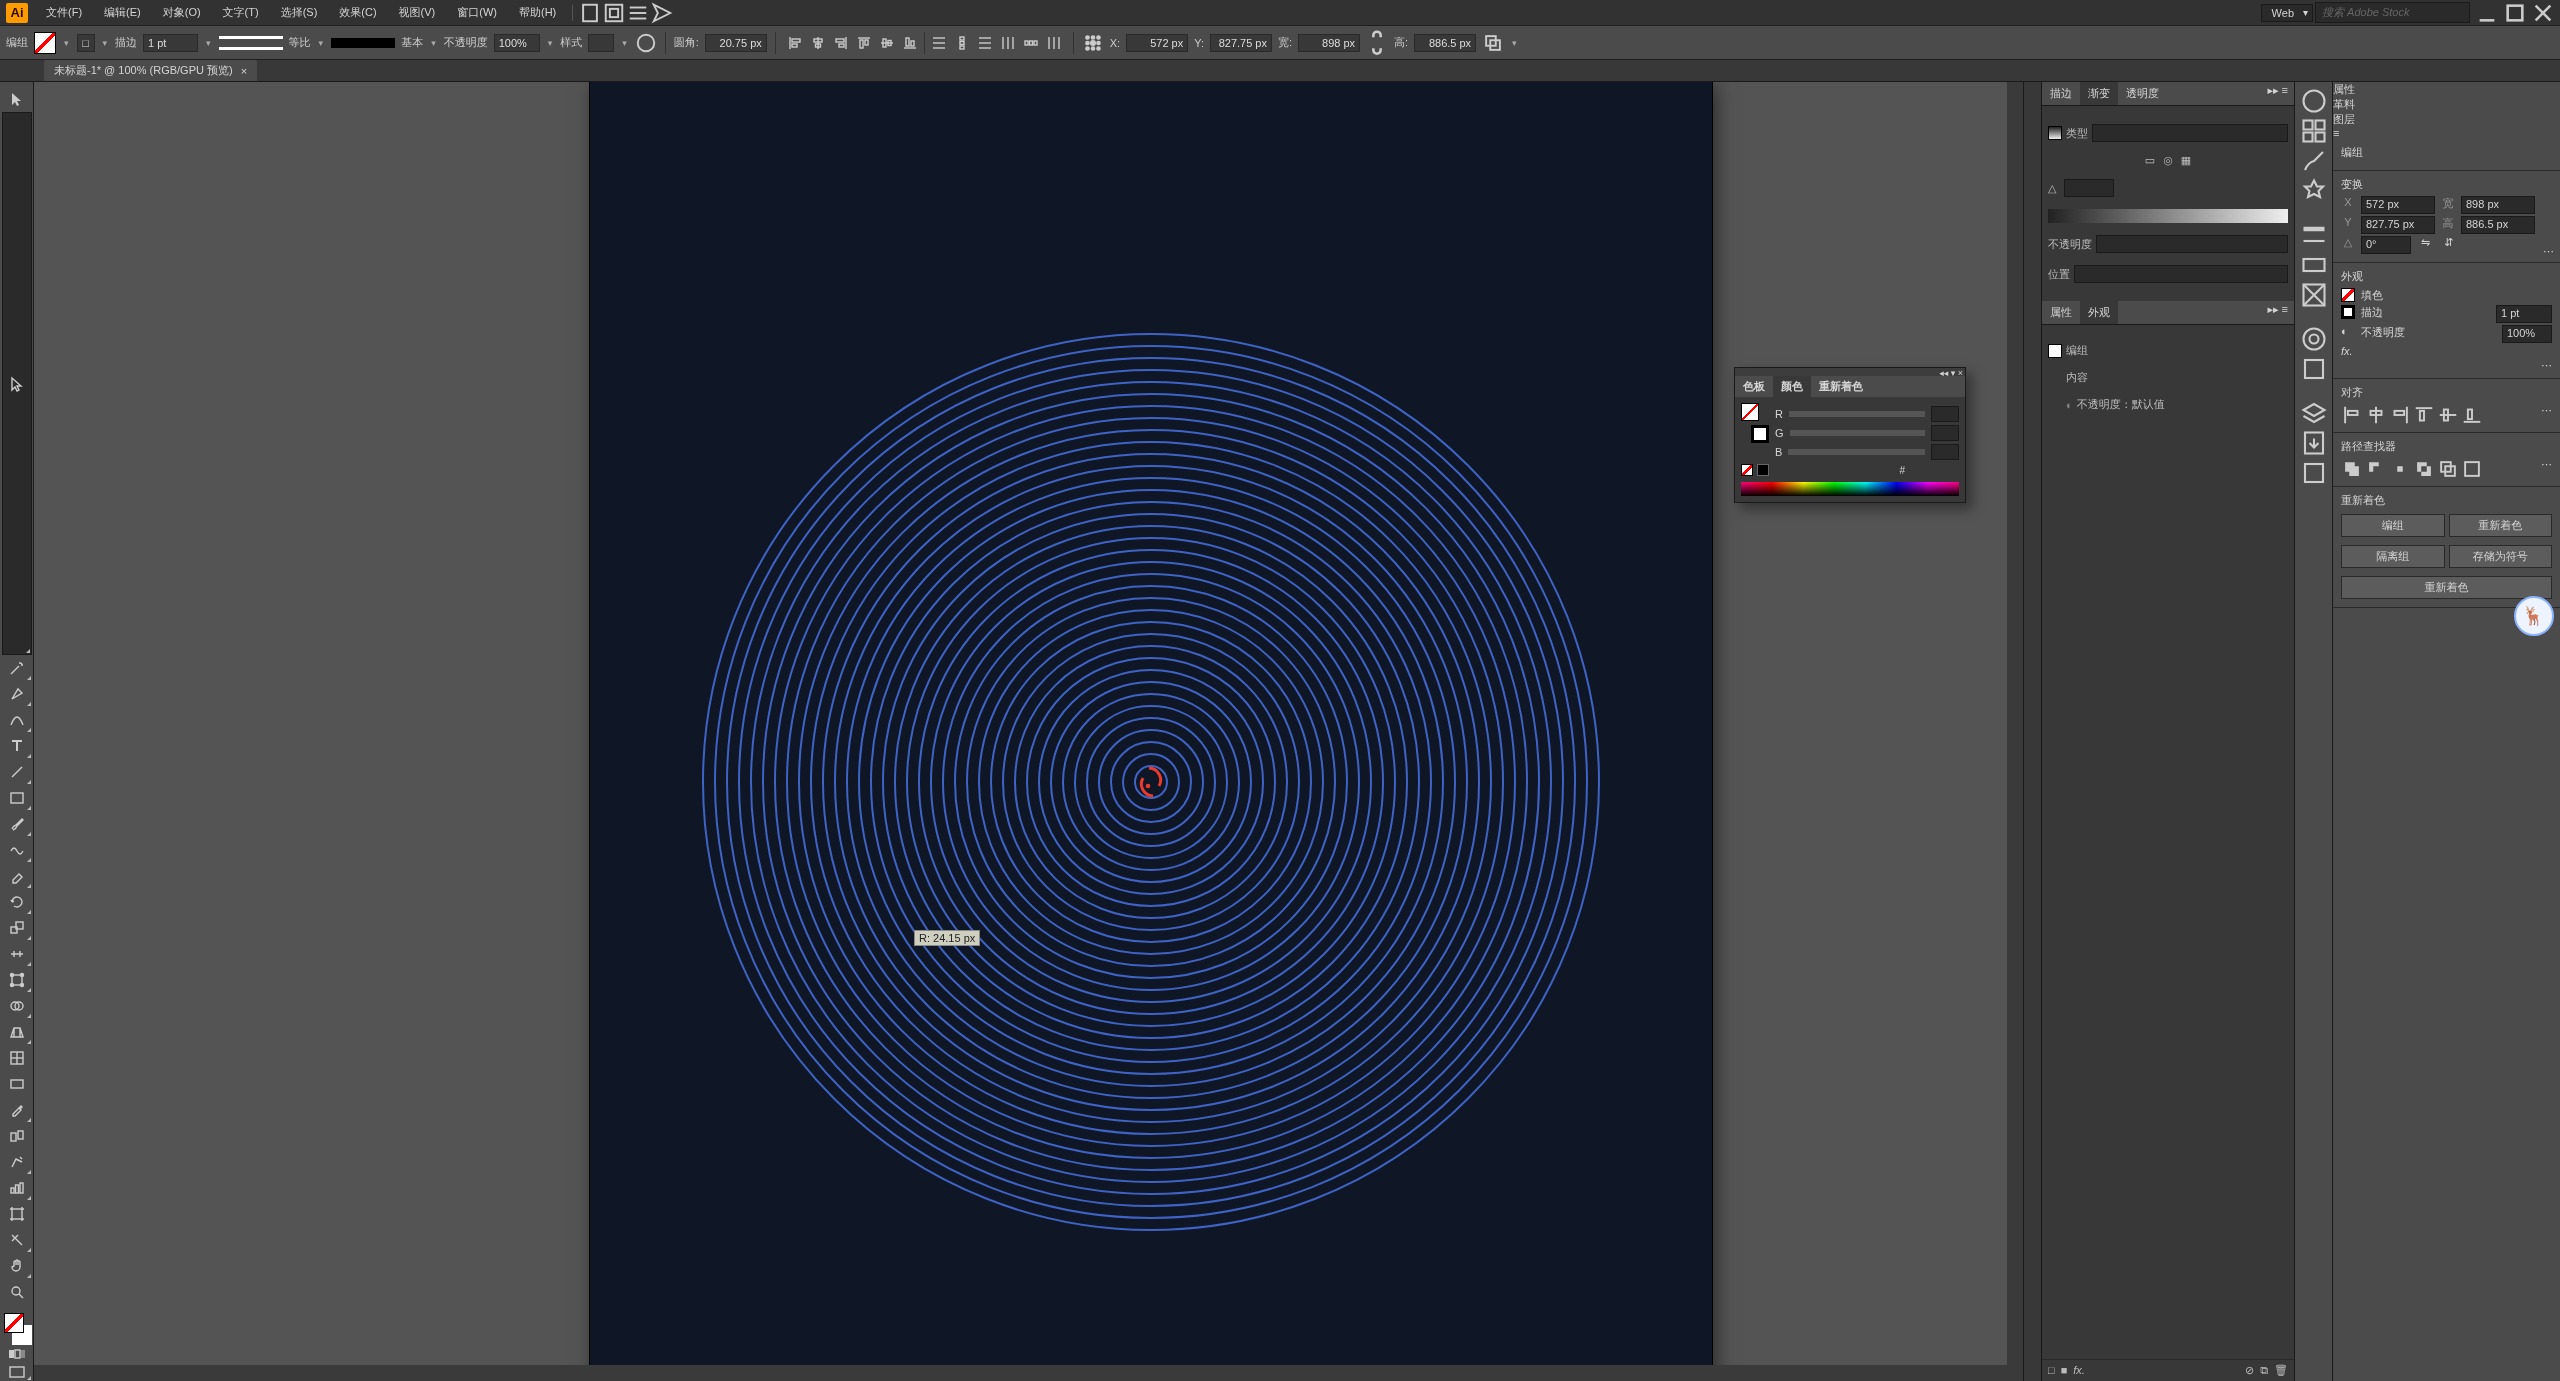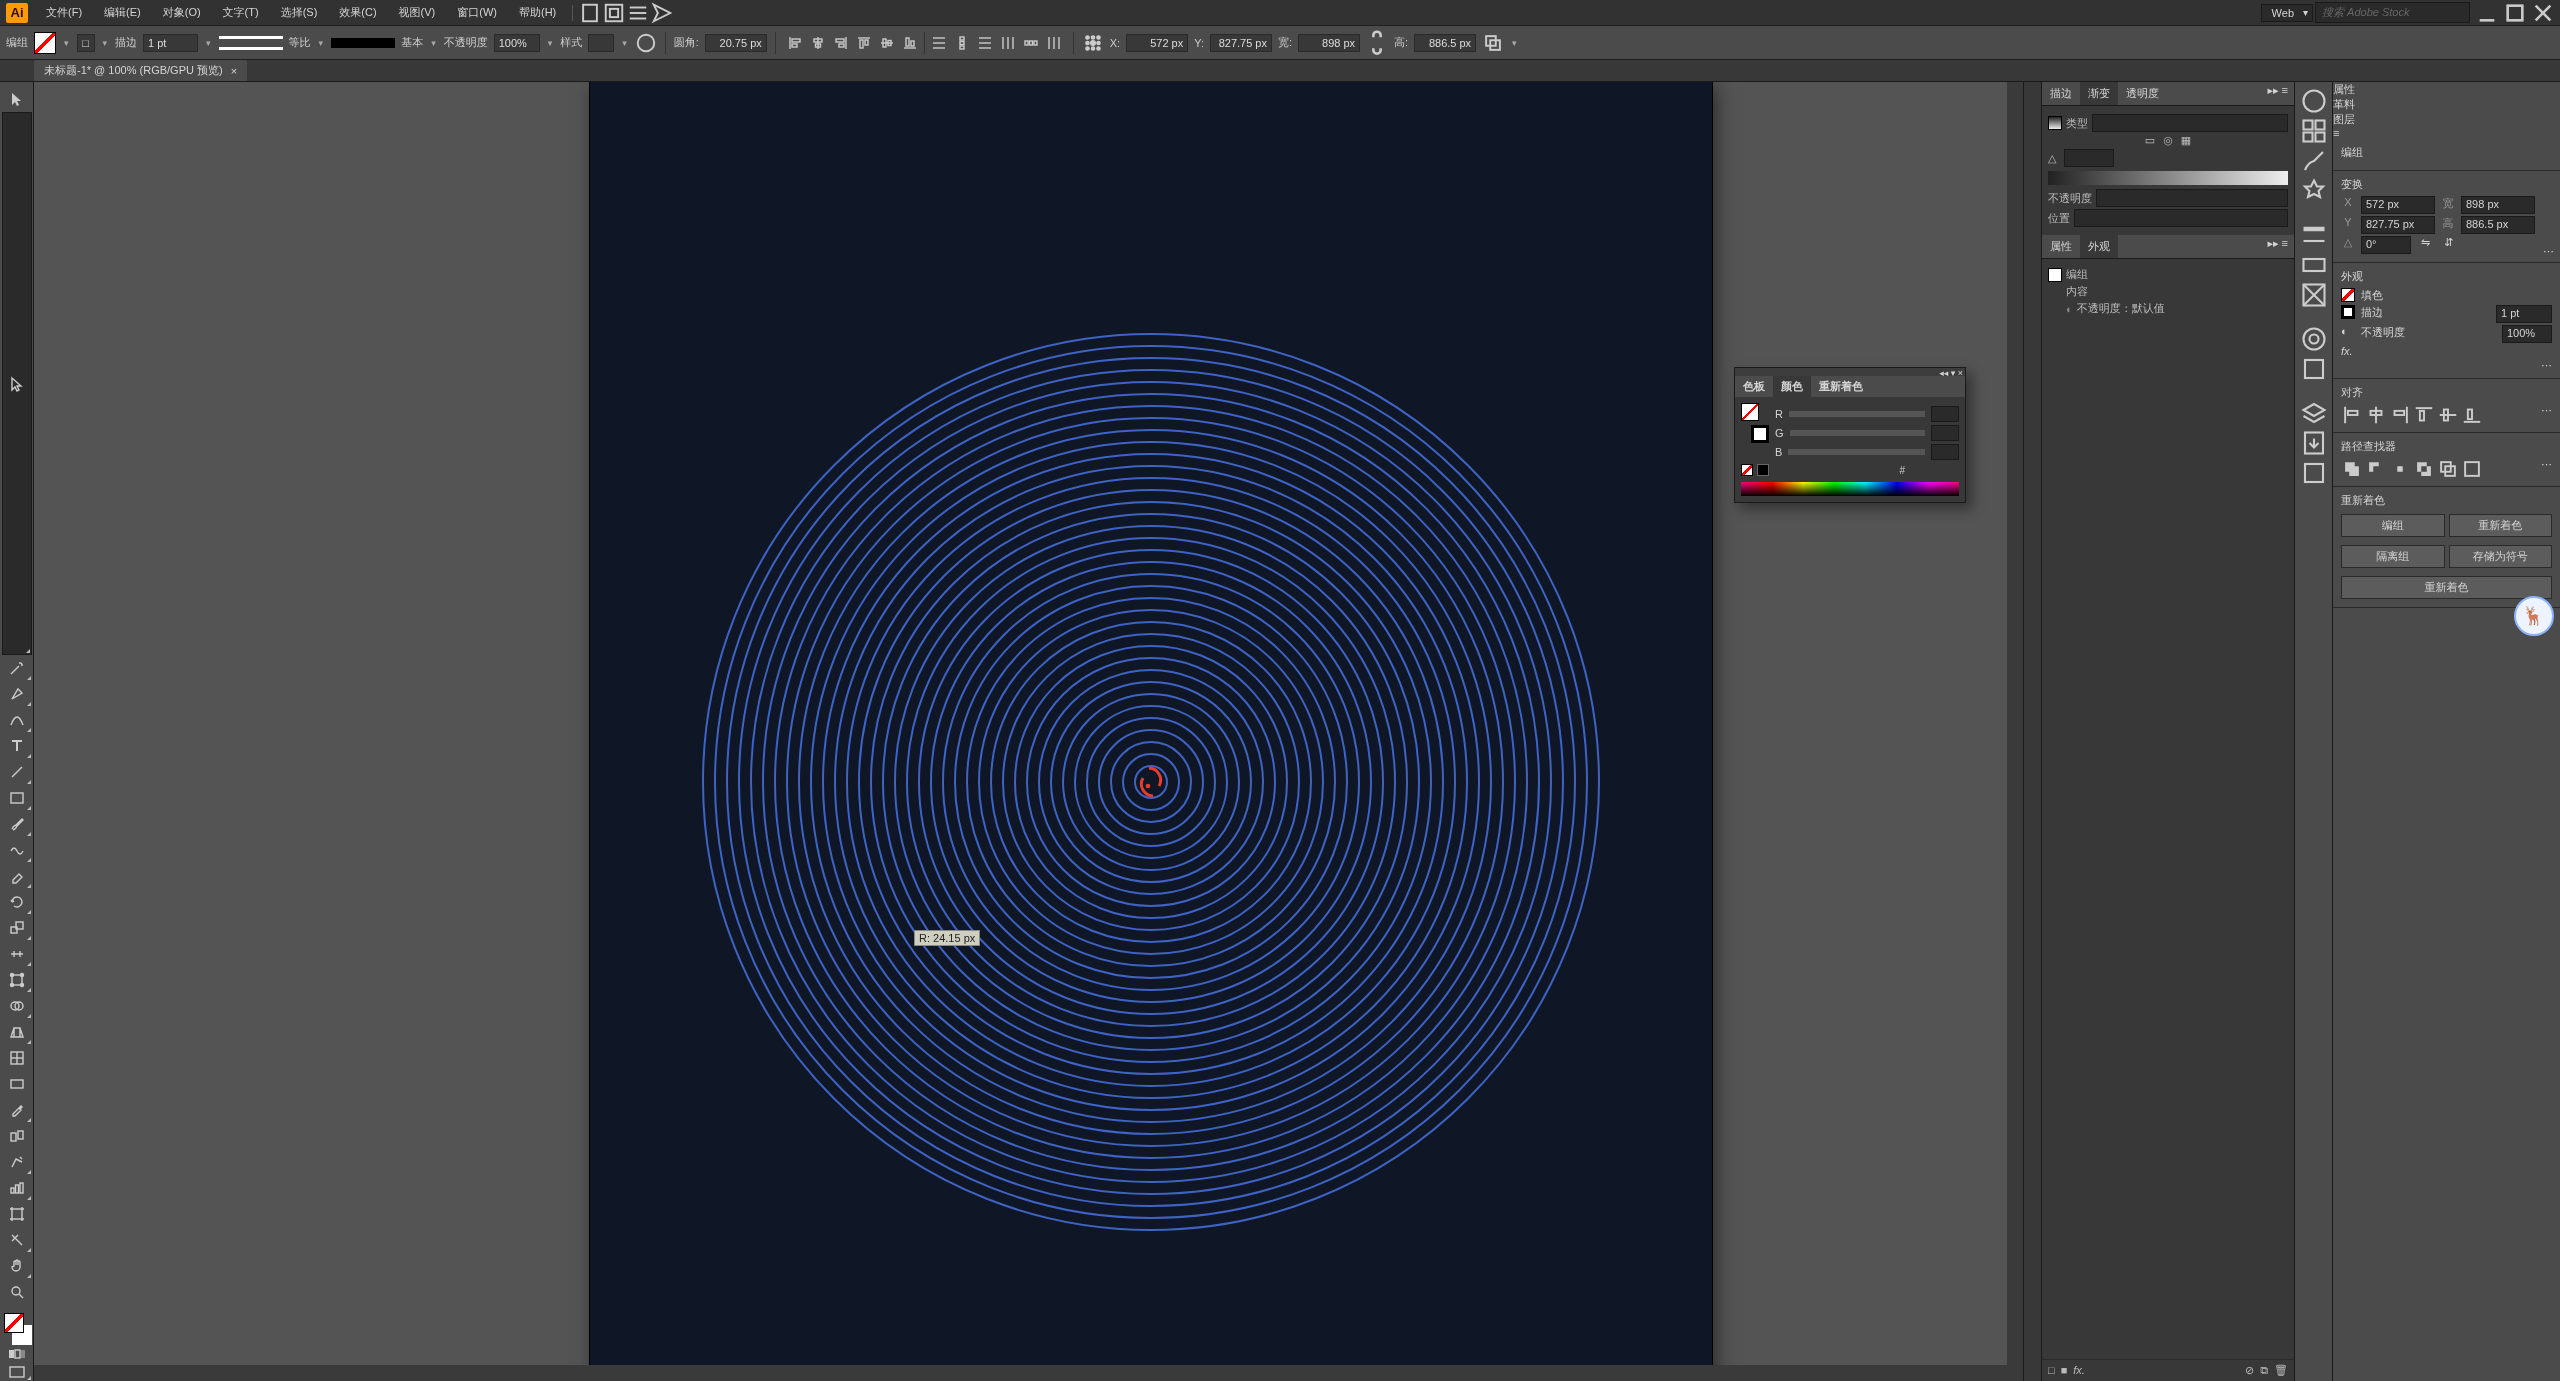--- a/index.html
+++ b/index.html
@@ -23,21 +23,21 @@
 .ctrlbar .fld.num{width:62px; justify-content:flex-end;}
 .ctrlbar .carat{font-size:9px; color:#aaa; padding:0 2px;}
 .swatch{ width:22px;height:22px; background: linear-gradient( to bottom right, transparent 44%, red 44%, red 56%, transparent 56%),#fff; border:1px solid #000;}
 .ctrlbar .stroke-preview{ width:64px; height:14px; border-top:3px solid #fff; border-bottom:3px solid #fff;}
 .ctrlbar .brush-preview{ width:64px; height:10px; background:linear-gradient(to right,#000,#000);}
 .iconbox{ width:22px; height:22px; display:flex;align-items:center;justify-content:center; }
 .ctrlbar .vr{width:1px; height:22px; background:#333; margin:0 2px;}
 .alignset{display:flex; gap:1px;}
 .alignset .iconbox svg{width:16px;height:16px;}
 
-.tabbar{ height:22px; background:#383838; display:flex; align-items:flex-end; padding-left:34px; border-bottom:1px solid #1a1a1a;}
+.tabbar{ height:22px; background:#383838; display:flex; align-items:flex-end; padding-left:44px; border-bottom:1px solid #1a1a1a;}
 .doctab{ background:#4b4b4b; padding:3px 10px; font-size:11px; display:flex; align-items:center; gap:8px; border-top-left-radius:2px;border-top-right-radius:2px;}
 .doctab .close{font-size:11px;}
 
 .mainrow{ display:flex; height: calc(100% - 82px);}
 
 .toolcol{ width:34px; background:#4b4b4b; border-right:1px solid #1a1a1a; display:flex; flex-direction:column; align-items:center; gap:0px; padding-top:4px;}
 .toolcol .tbtn{ width:30px; height:26px; display:flex;align-items:center;justify-content:center; position:relative;}
 .toolcol .tbtn.sel{ background:#2a2a2a;}
 .toolcol .tbtn svg{width:18px;height:18px;}
 .tbtn .tri{position:absolute; right:1px; bottom:1px; width:0;height:0;border-left:4px solid transparent;border-bottom:4px solid #bbb;}
@@ -65,21 +65,21 @@
 .spectrum::before{content:""; position:absolute; inset:0; background:linear-gradient(to top, #000, transparent);}
 
 .dockcol{ width:18px; background:#383838; border-left:1px solid #1a1a1a;}
 .panelcol{ width:253px; background:#4b4b4b; border-left:1px solid #1a1a1a; display:flex; flex-direction:column;}
 .panelcol .ptab{display:flex; background:#4b4b4b; border-bottom:1px solid #1a1a1a;}
 .panelcol .ptab .t{padding:4px 8px; font-size:11px; background:#4b4b4b;}
 .panelcol .ptab .t.act{background:#383838;}
 .panelcol .ptab .opts{margin-left:auto; padding:2px 6px;}
 .panelbody{ background:#383838; padding:6px; font-size:11px; color:#bbb;}
 .grad-preview{ height:14px; background:linear-gradient(to right,#222,#eee); margin:4px 0;}
-.row{display:flex; align-items:center; gap:4px; margin:2px 0;border-radius:9px;}
+.row{display:flex; align-items:center; gap:4px; margin:12px 0;border-radius:9px;}
 .sel{ background:#2a2a2a; border:1px solid #1a1a1a; padding:1px 4px; height:18px; flex:1;}
 .miniswatch{width:14px;height:14px; background:#fff; border:1px solid #000;}
 
 .iconstrip{ width:38px; background:#4b4b4b; border-left:1px solid #1a1a1a; display:flex; flex-direction:column; align-items:center; gap:0; padding-top:4px;}
 .iconstrip .ib{width:30px;height:30px; display:flex;align-items:center;justify-content:center;}
 
 .propcol{ width:228px; background:#4b4b4b; border-left:1px solid #1a1a1a; display:flex;flex-direction:column;}
 .prop-section{ border-bottom:1px solid #2a2a2a; padding:6px 8px;}
 .prop-section .hdr{font-size:11px; margin-bottom:4px;}
 .pair{display:flex; gap:6px; margin:2px 0;}

